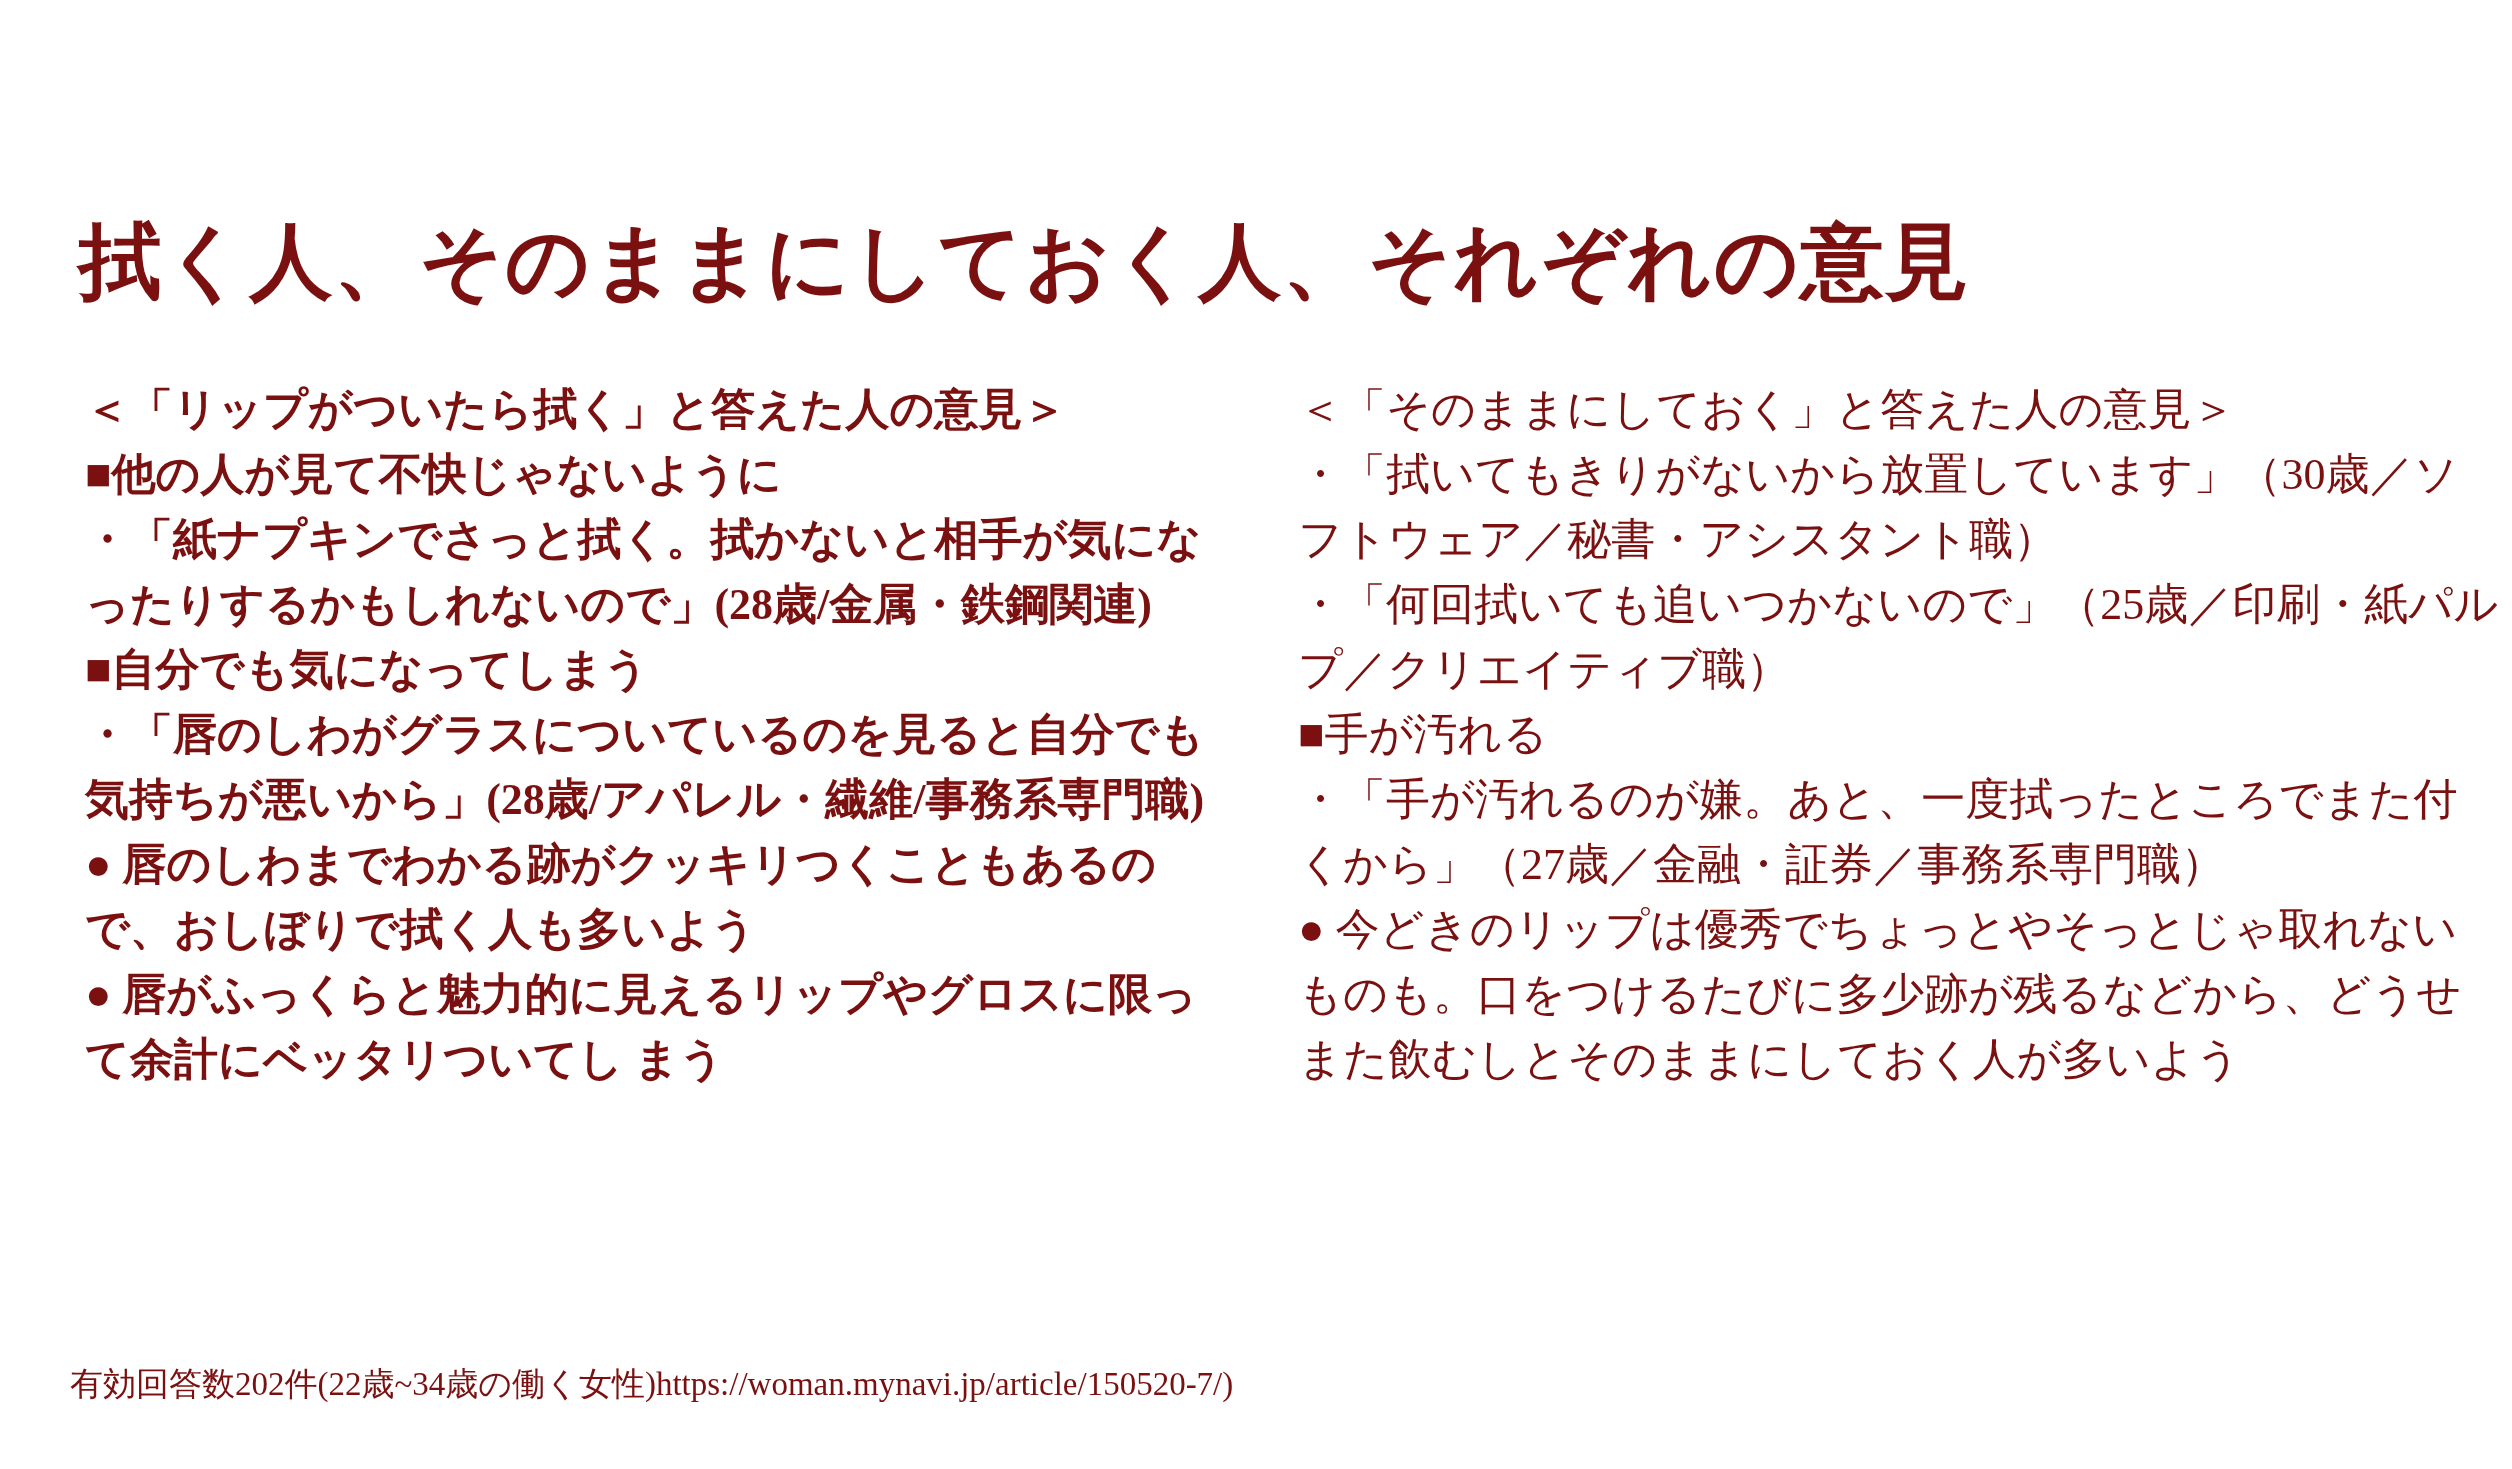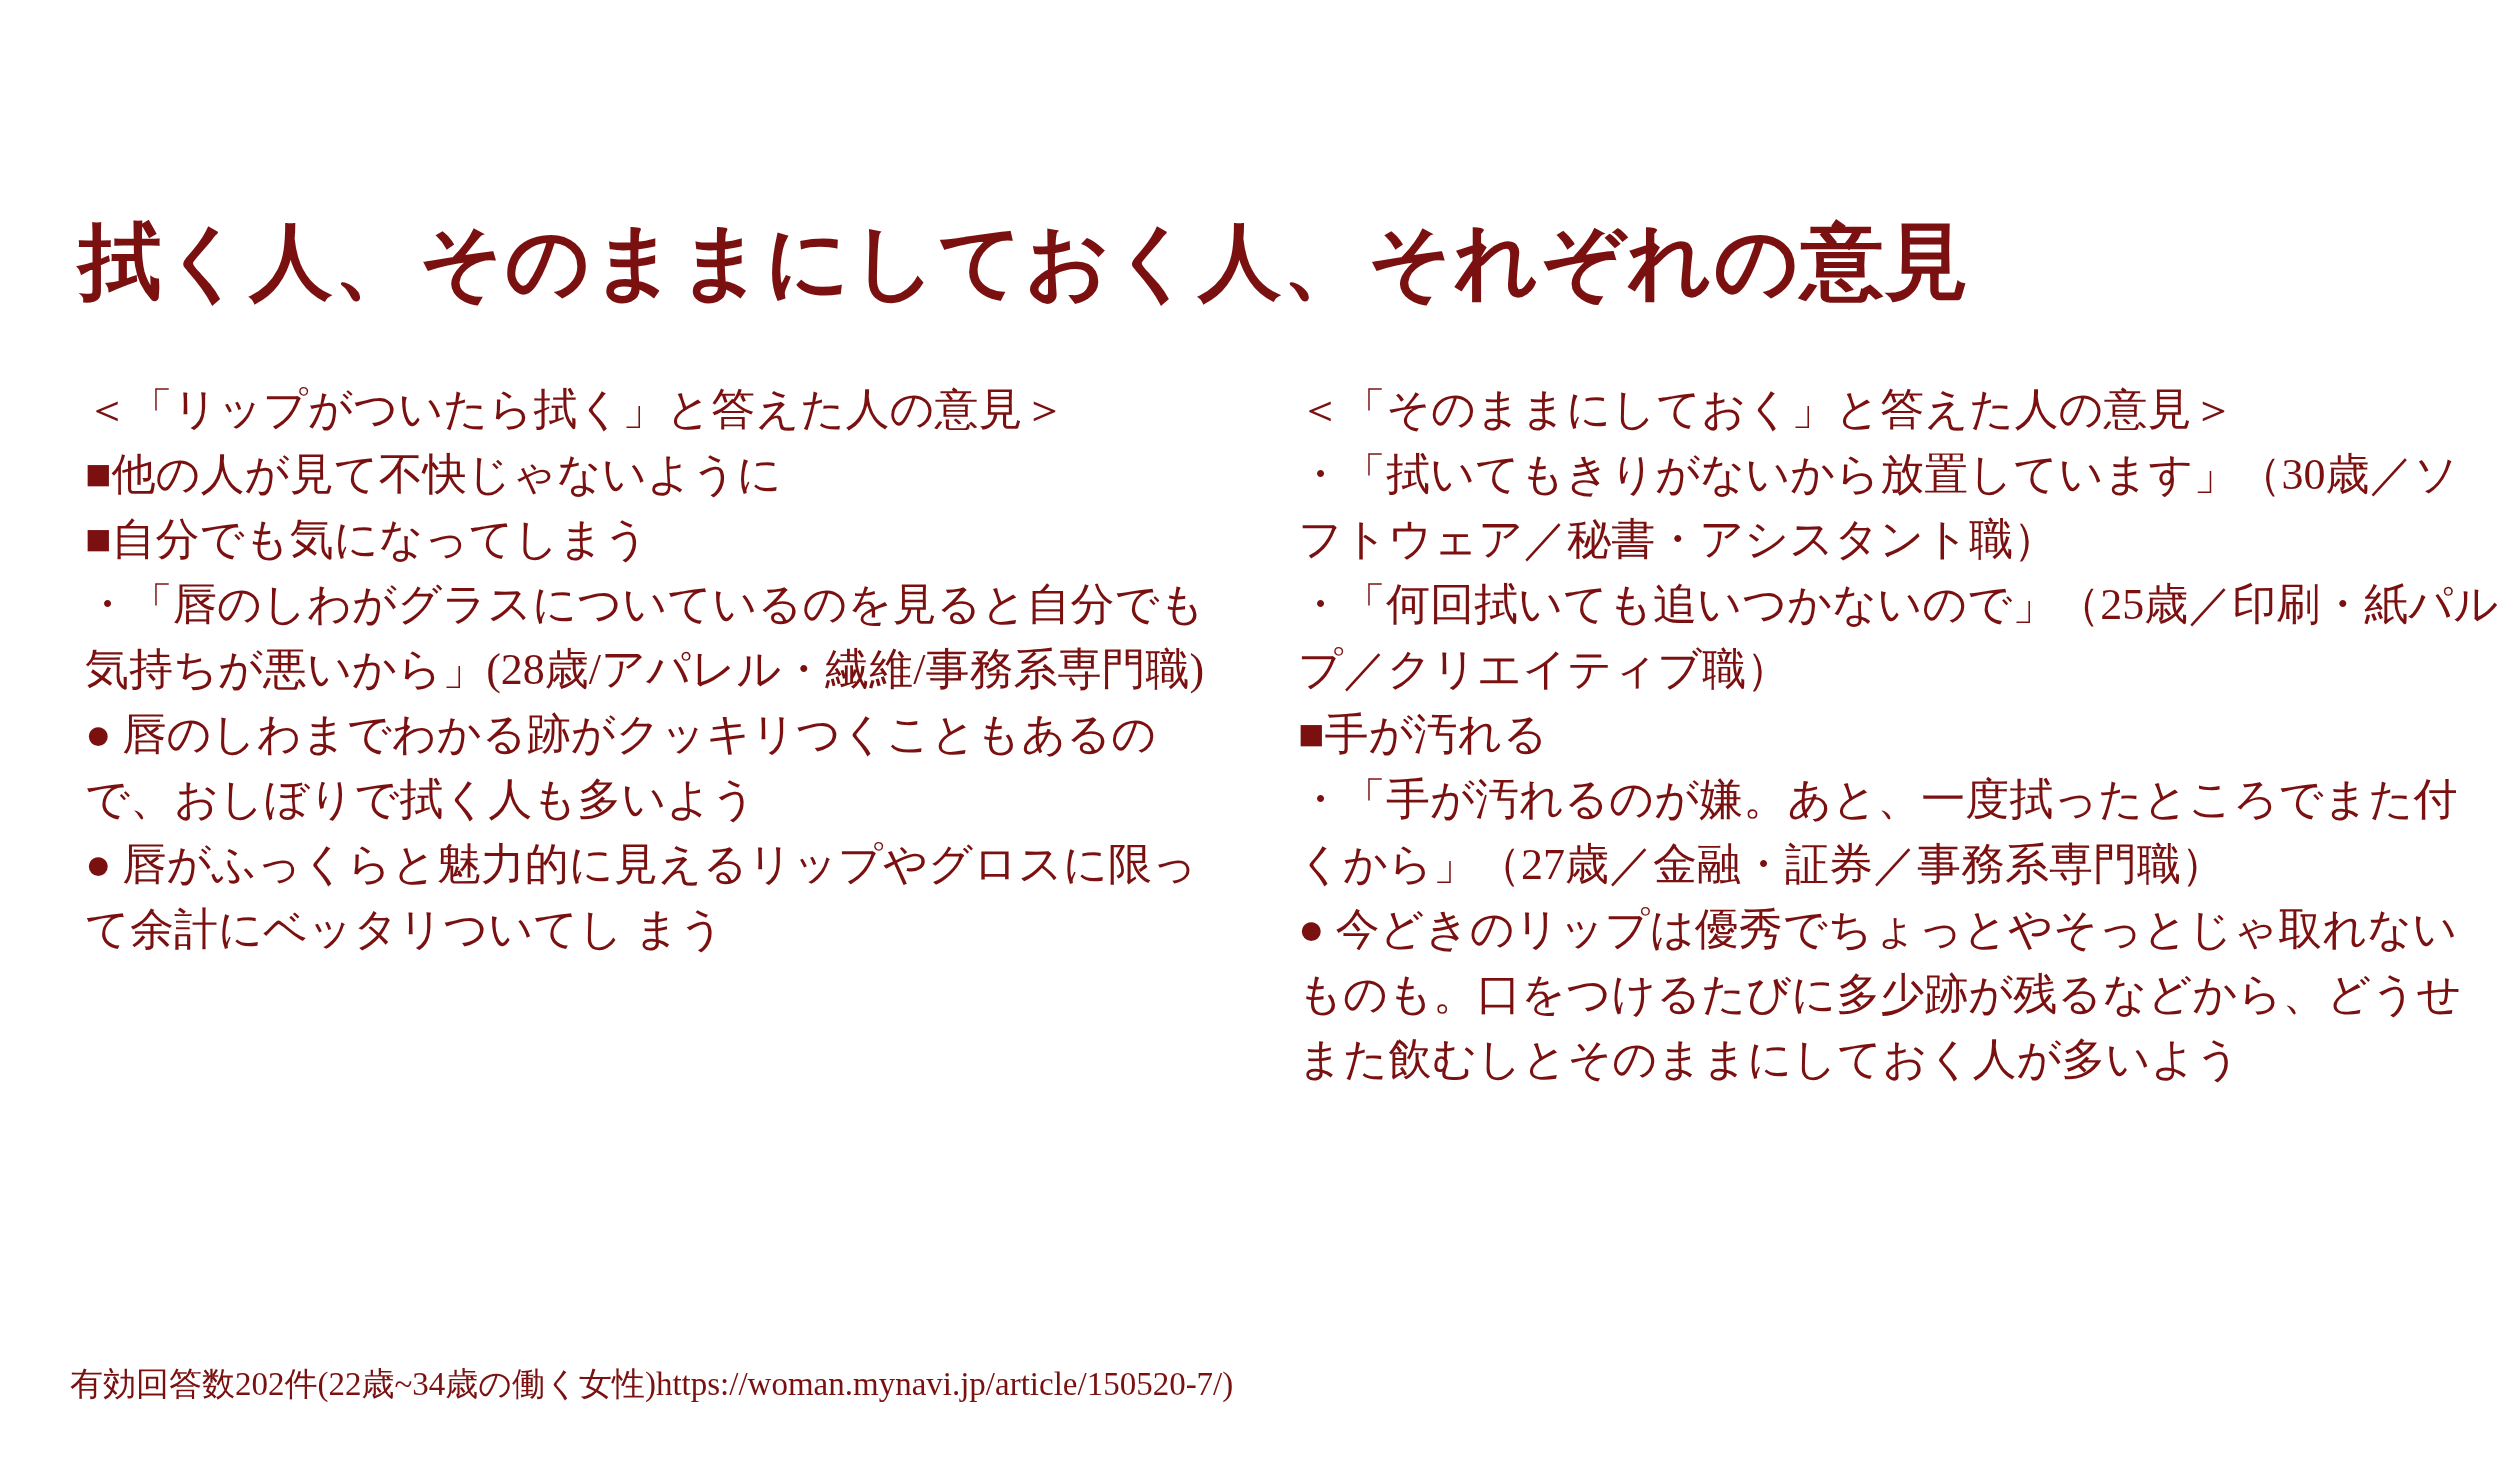--- a/index.html
+++ b/index.html
@@ -50,20 +50,21 @@
 
   .column {
     font-size: 44px;
     line-height: 65px;
     color: #7A1010;
   }
 
   #left-column {
     width: 1157px;
     margin-left: 85px;
+    font-weight: bold;
   }
 
   #right-column {
     width: 1202px;
     margin-left: 56px;
   }
 
   .col-heading {
     display: block;
     white-space: nowrap;
@@ -104,20 +105,21 @@
 
   <h1 id="slide-title">拭く人、そのままにしておく人、それぞれの意見</h1>
 
   <div id="columns">
 
     <div id="left-column" class="column">
 
       <span class="col-heading">＜「リップがついたら拭く」と答えた人の意見＞</span>
 
       <span class="section-heading">■他の人が見て不快じゃないように</span>
+      <span class="quote-line">・「紙ナプキンでさっと拭く。拭かないと相手が気になったりするかもしれないので」(28歳/金属・鉄鋼関連)</span>
 
       <span class="section-heading">■自分でも気になってしまう</span>
       <span class="quote-line">・「唇のしわがグラスについているのを見ると自分でも気持ちが悪いから」(28歳/アパレル・繊維/事務系専門職)</span>
 
       <span class="bullet-line">● 唇のしわまでわかる跡がクッキリつくこともあるので、おしぼりで拭く人も多いよう</span>
 
       <span class="bullet-line">● 唇がふっくらと魅力的に見えるリップやグロスに限って余計にベッタリついてし まう</span>
     </div>
 
     <div id="right-column" class="column">

